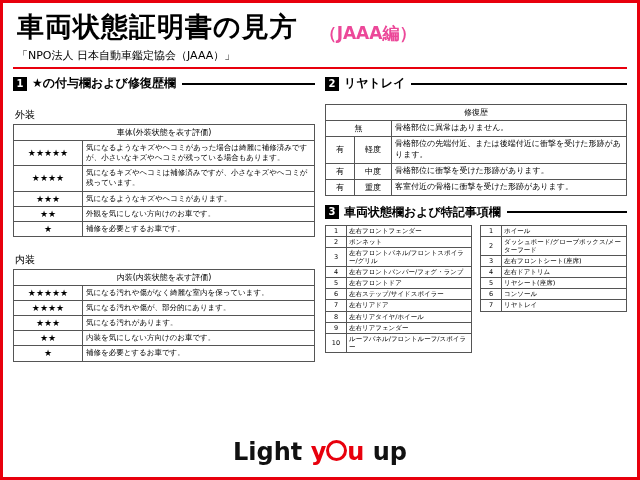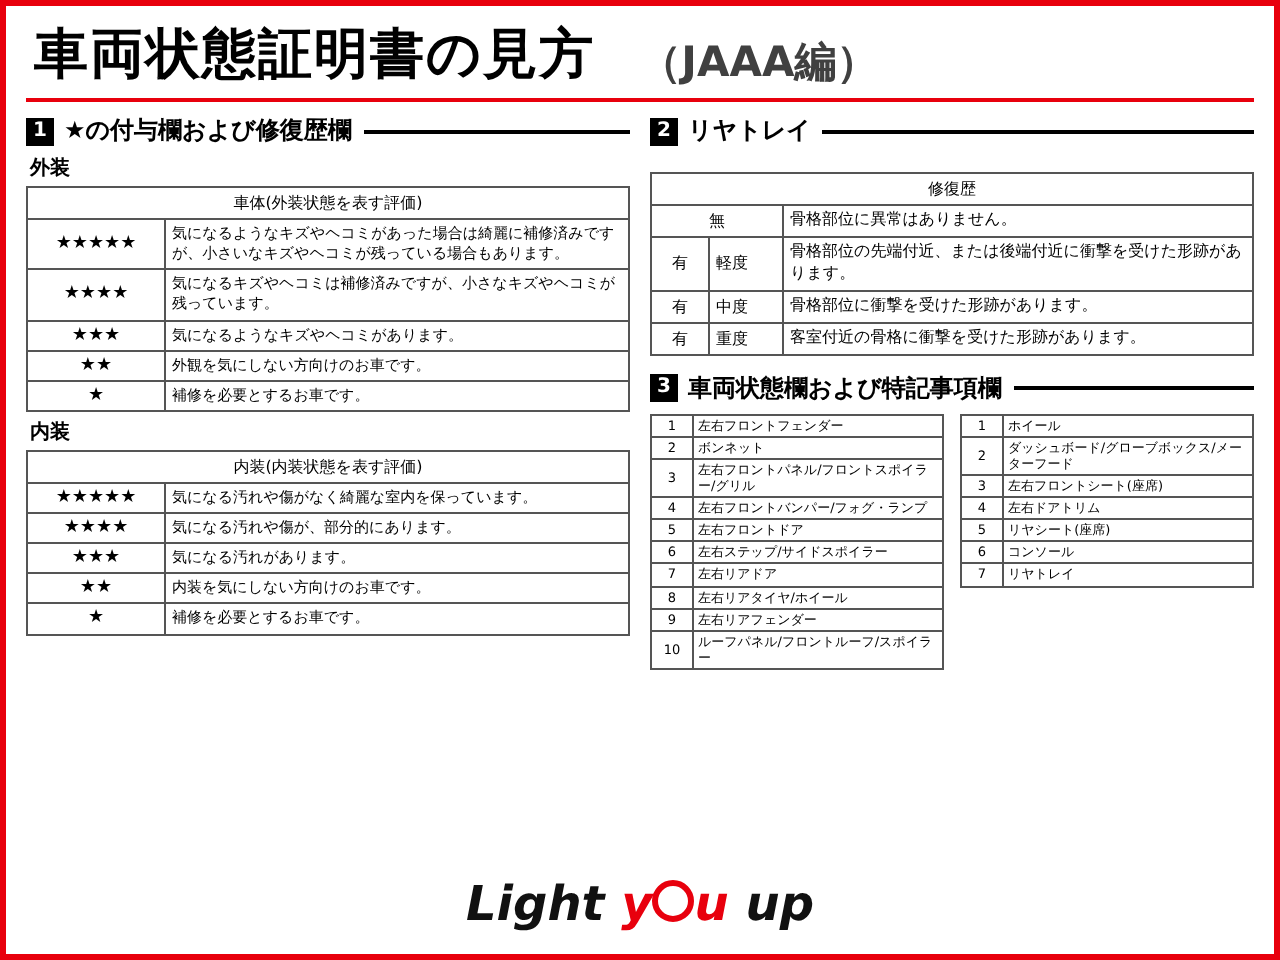--- a/index.html
+++ b/index.html
@@ -1,58 +1,59 @@
 <!DOCTYPE html>
 <html><head>
 <meta charset="utf-8">
 <style>
   html,body{margin:0;padding:0;}
   body{width:640px;height:480px;background:#ffffff;font-family:"DejaVu Sans","Liberation Sans",sans-serif;}
   .page{position:relative;width:640px;height:480px;box-sizing:border-box;border:3px solid #e8000d;background:#fff;overflow:hidden;}
   .title-row{display:flex;align-items:flex-end;padding:6px 14px 0 14px;}
   .title-main{font-size:27px;font-weight:bold;letter-spacing:1px;color:#000;}
-  .title-sub{font-size:21px;font-weight:bold;margin-left:22px;color:#404040;}
+  .title-sub{font-size:17px;font-weight:bold;margin-left:22px;color:#ec4899;}
   .subtitle{font-size:11px;margin:3px 0 0 14px;color:#000;}
   .redline{height:2px;background:#e8000d;margin:4px 10px 0 10px;}
   .cols{display:flex;padding:6px 10px 0 10px;gap:10px;}
   .col{width:50%;}
   .sec-head{display:flex;align-items:center;}
   .sec-num{width:14px;height:14px;background:#000;color:#fff;font-size:10px;line-height:14px;text-align:center;font-weight:bold;margin-right:5px;}
   .sec-title{font-size:12px;font-weight:bold;white-space:nowrap;}
   .sec-rule{flex:1;height:2px;background:#000;margin-left:6px;}
-  .grp-label{font-size:10px;font-weight:bold;margin:3px 0 2px 2px;}
+  .grp-label{font-size:10px;font-weight:normal;margin:16px 0 2px 2px;}
   table{border-collapse:collapse;width:100%;padding-left:13px;}
   td,th{border:1px solid #555;font-size:8px;padding:2px 3px;vertical-align:middle;color:#000;}
   .hdr{text-align:center;font-size:8px;padding:2px;}
   .stars{width:62px;text-align:center;font-size:9px;letter-spacing:0px;white-space:nowrap;}
   .desc{font-size:7.5px;line-height:1.35;}
   .rep-tbl td{font-size:8px;}
   .rep-tbl .c1{width:22px;text-align:center;}
-  .rep-tbl .c2{width:30px;}
+  .rep-tbl .c2{width:30px;text-align:center;}
   .parts{display:flex;gap:8px;margin-top:4px;}
   .parts table{width:100%;}
   .parts td{font-size:6.5px;padding:1px 2px;line-height:1.25;}
   .parts .n{width:16px;text-align:center;}
   .footer{position:absolute;left:0;right:0;bottom:0;height:50px;display:flex;align-items:center;justify-content:center;gap:16px;}
-  .light{font-size:24px;font-style:italic;font-weight:bold;color:#111;}
+  .light{font-size:24px;font-weight:bold;color:#111;}
   .you{color:#e8000d;}
   .dcircle{display:inline-block;width:15px;height:15px;border-radius:50%;border:3px solid #e8000d;vertical-align:-1px;}
   .daihatsu{font-size:26px;font-weight:bold;font-style:italic;color:#e8000d;letter-spacing:-1px;}
   .dmark{display:inline-block;width:30px;height:22px;background:#e8000d;margin-right:6px;vertical-align:-3px;clip-path:polygon(0% 50%,30% 0%,100% 0%,70% 50%,100% 100%,30% 100%);}
   .sec3-head{margin-top:8px;}
 </style>
 </head>
 <body>
 
 <div class="page">
 
   <div class="title-row">
     <div class="title-main">車両状態証明書の見方</div>
     <div class="title-sub">（JAAA編）</div>
   </div>
+  <div class="subtitle">「NPO法人 日本自動車鑑定協会（JAAA）」</div>
   <div class="redline"></div>
 
   <div class="cols">
 
     <div class="col">
 
       <div class="sec-head">
         <div class="sec-num">1</div>
         <div class="sec-title">★の付与欄および修復歴欄</div>
         <div class="sec-rule"></div>

